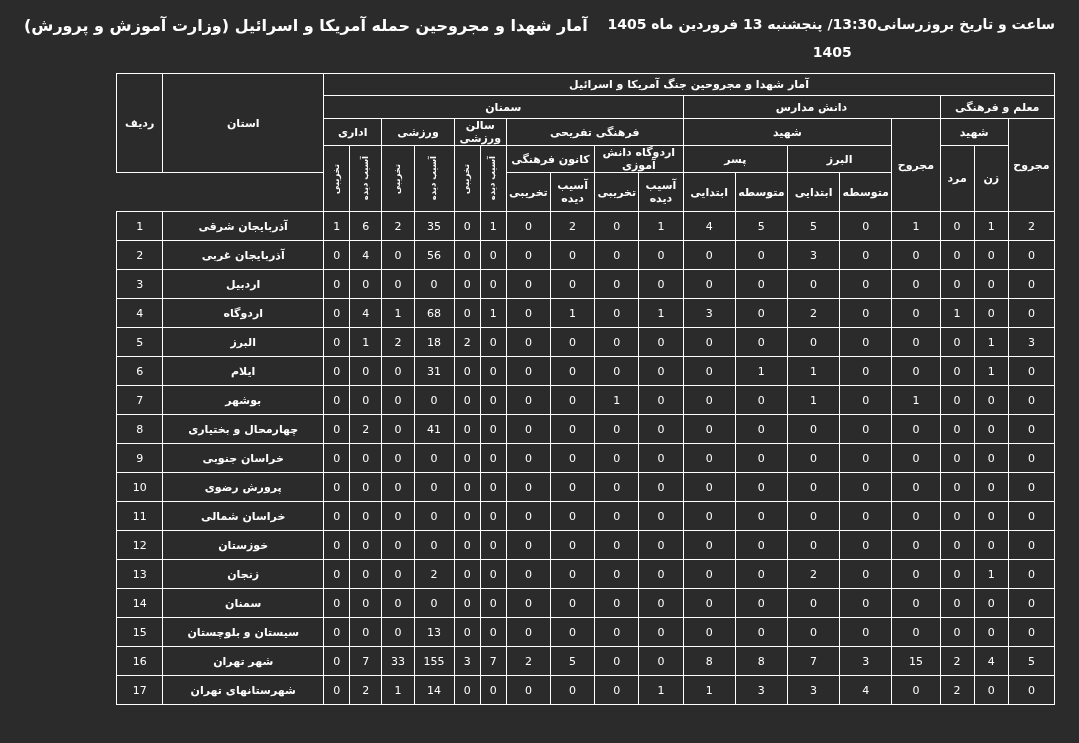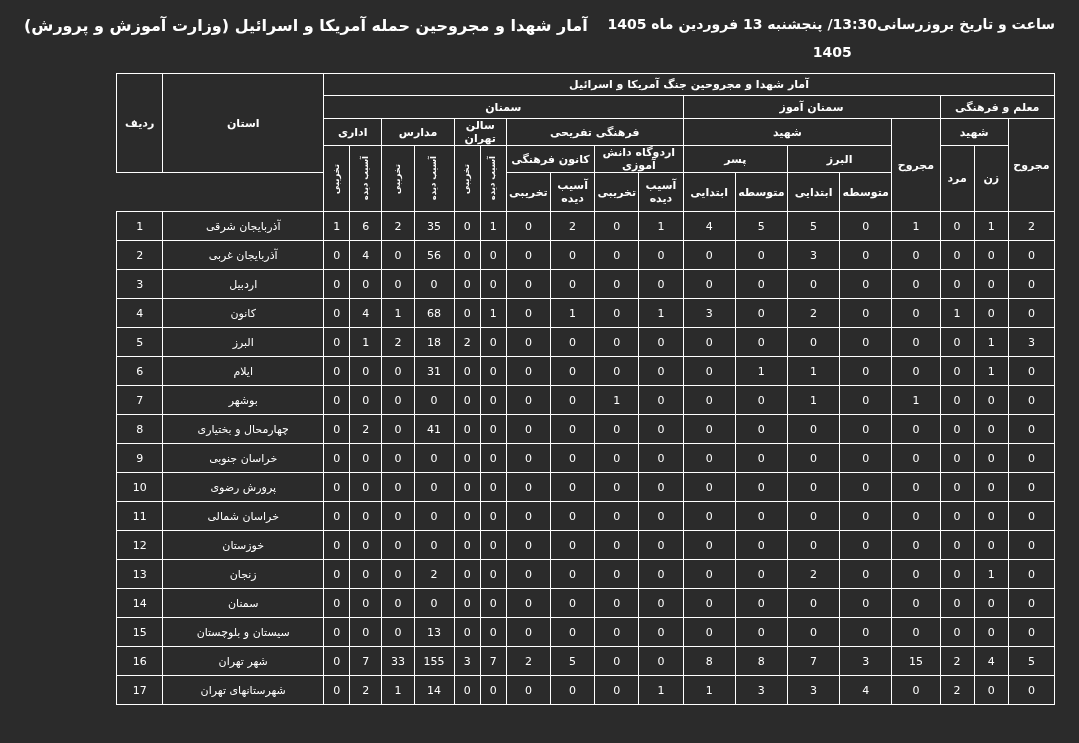--- a/index.html
+++ b/index.html
@@ -71,21 +71,21 @@
     font-weight: bold;
   }
   .t-title { height: 22px; font-size: 11.5px; }
   .h-row1 th { height: 22px; }
   .h-row2 th { height: 22px; }
   .h-row3 th { height: 22px; }
   .h-row4 th { height: 38px; }
   td.data { height: 28px; font-size: 12px; }
   td.prov {
     font-size: 11.5px;
-    font-weight: normal;
+    font-weight: bold;
     text-align: center;
   }
   td.rowno { font-size: 11.5px; }
   
   .vert {
     writing-mode: vertical-rl;
     transform: rotate(180deg);
     display: inline-block;
     font-size: 8.5px;
     line-height: 1.15;
@@ -137,31 +137,31 @@
           <col style="width:46px">
       </colgroup>
       <thead>
         <tr class="t-title">
           <th colspan="18">آمار شهدا و مجروحین جنگ آمریکا و اسرائیل</th>
           <th rowspan="4" class="prov-head">استان</th>
           <th rowspan="4">ردیف</th>
         </tr>
         <tr class="h-row1">
           <th colspan="3">معلم و فرهنگی</th>
-          <th colspan="5">سمنان آموز</th>
+          <th colspan="5">دانش مدارس</th>
           <th colspan="10">سمنان</th>
         </tr>
         <tr class="h-row2">
           <th rowspan="3">مجروح</th>
           <th colspan="2">شهید</th>
           <th rowspan="3">مجروح</th>
           <th colspan="4">شهید</th>
           <th colspan="4">فرهنگی تفریحی</th>
-          <th colspan="2">سالن تهران</th>
-          <th colspan="2">مدارس</th>
+          <th colspan="2">سالن ورزشی</th>
+          <th colspan="2">ورزشی</th>
           <th colspan="2">اداری</th>
         </tr>
         <tr class="h-row3">
           <th rowspan="2">زن</th>
           <th rowspan="2">مرد</th>
           <th colspan="2">البرز</th>
           <th colspan="2">پسر</th>
           <th colspan="2">اردوگاه دانش آموزی</th>
           <th colspan="2">کانون فرهنگی</th>
           <th rowspan="2">
@@ -285,21 +285,21 @@
             <td class="data">1</td>
             <td class="data">0</td>
             <td class="data">1</td>
             <td class="data">0</td>
             <td class="data">1</td>
             <td class="data">0</td>
             <td class="data">68</td>
             <td class="data">1</td>
             <td class="data">4</td>
             <td class="data">0</td>
-            <td class="data prov">کانون</td>
+            <td class="data prov">اردوگاه</td>
             <td class="data rowno">4</td>
           </tr>
           <tr>
             <td class="data">3</td>
             <td class="data">1</td>
             <td class="data">0</td>
             <td class="data">0</td>
             <td class="data">0</td>
             <td class="data">0</td>
             <td class="data">0</td>

